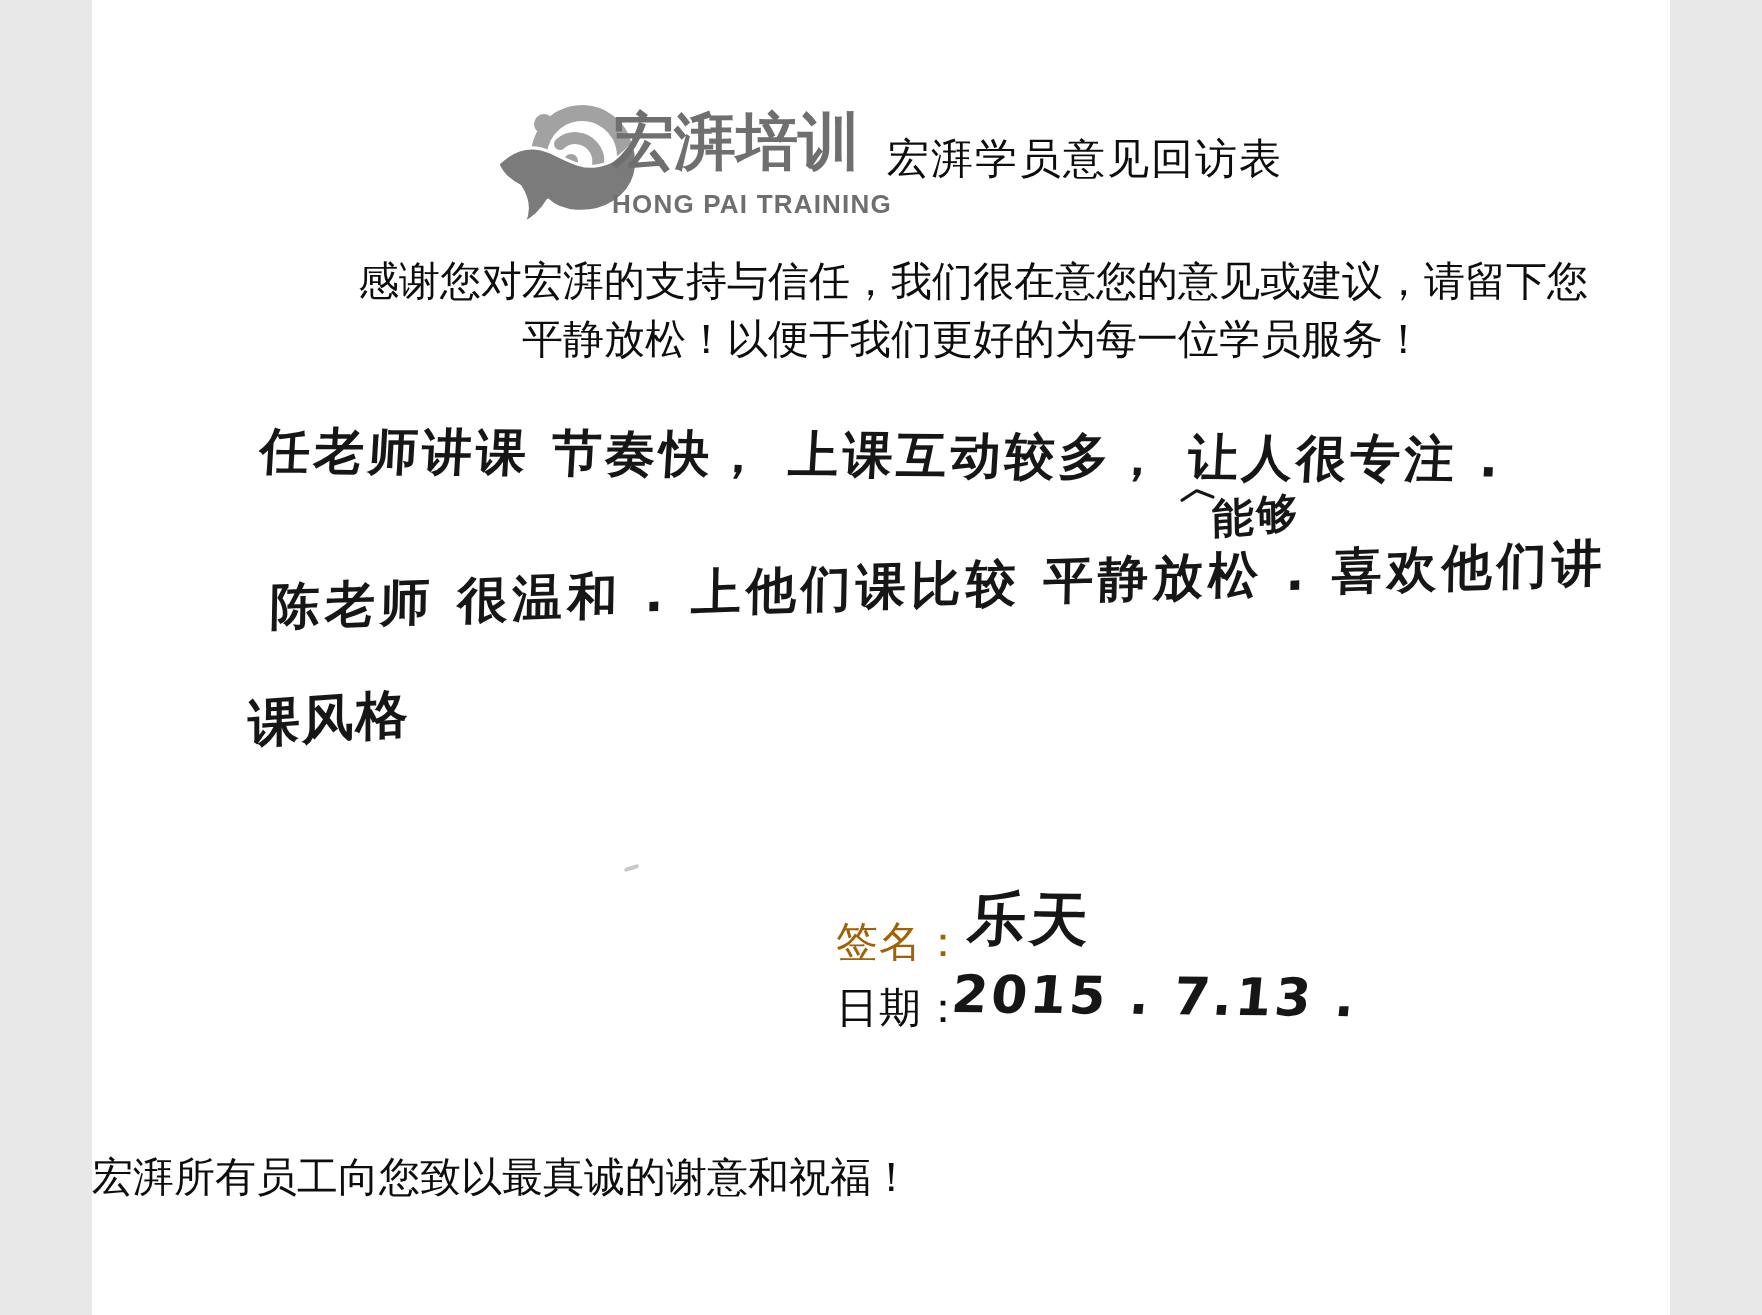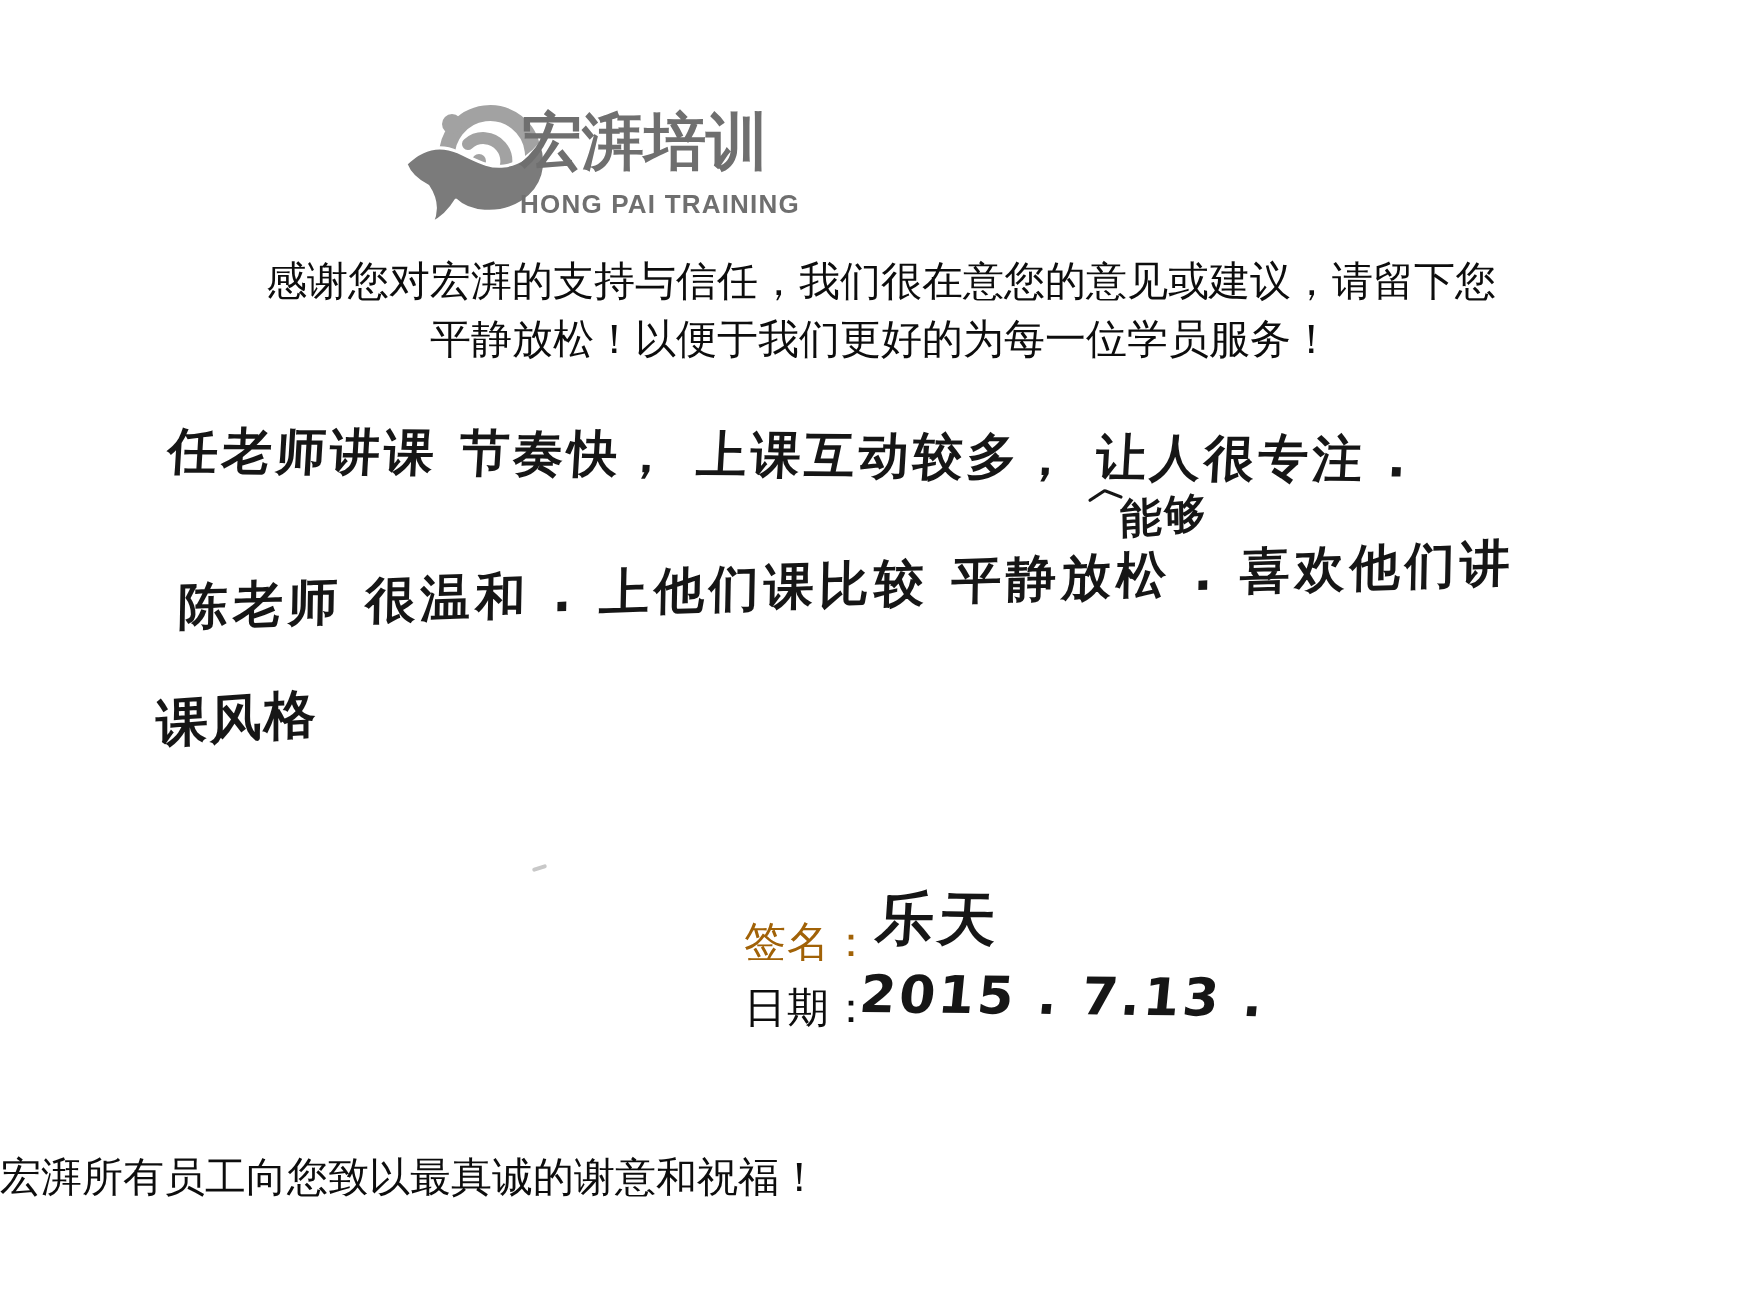--- a/index.html
+++ b/index.html
@@ -1,17 +1,17 @@
 <!DOCTYPE html>
 <html><head>
 <meta charset="utf-8">
 <style>
   html, body { margin:0; padding:0; background:#e8e8e8; }
   .page {
-    position:relative; width:1762px; height:1315px;
+    position:relative; width:1578px; height:1315px;
     margin:0 auto; background:#ffffff; overflow:hidden;
     font-family:"Liberation Serif","DejaVu Serif",serif; color:#111;
   }
 
   
   .logo-icon { position:absolute; left:398px; top:98px; width:158px; height:128px; }
   .brand { position:absolute; left:520px; top:110px; width:260px;
            font-family:"Liberation Sans","DejaVu Sans",sans-serif; color:#6f6f6f; }
   .brand-cn { font-size:62px; font-weight:bold; line-height:1.02; letter-spacing:0px; white-space:nowrap; }
   .brand-en { font-size:26px; font-weight:bold; letter-spacing:1.2px; margin-top:16px; white-space:nowrap; }
@@ -66,20 +66,21 @@
                C147,66 142,90 120,104 C96,119 66,114 54,102
                C48,112 40,120 30,125 C36,112 34,100 26,88 C14,82 7,74 4,66 Z" fill="#7b7b7b" stroke="#ffffff" stroke-width="3" stroke-linejoin="round"></path>
     </svg>
   </div>
 
   <div class="brand">
     <div class="brand-cn">宏湃培训</div>
     <div class="brand-en">HONG PAI TRAINING</div>
   </div>
 
+  <div class="form-title">宏湃学员意见回访表</div>
 
   <div class="intro">
     <div>感谢您对宏湃的支持与信任，我们很在意您的意见或建议，请留下您</div>
     <div>平静放松！以便于我们更好的为每一位学员服务！</div>
   </div>
 
   <div class="hw hw1">任老师讲课 节奏快， 上课互动较多， 让人很专注 .</div>
   <div class="hw hw-caret">︿</div>
   <div class="hw hw-insert">能够</div>
   <div class="hw hw2">陈老师 很温和 .  上他们课比较 平静放松 .  喜欢他们讲</div>

